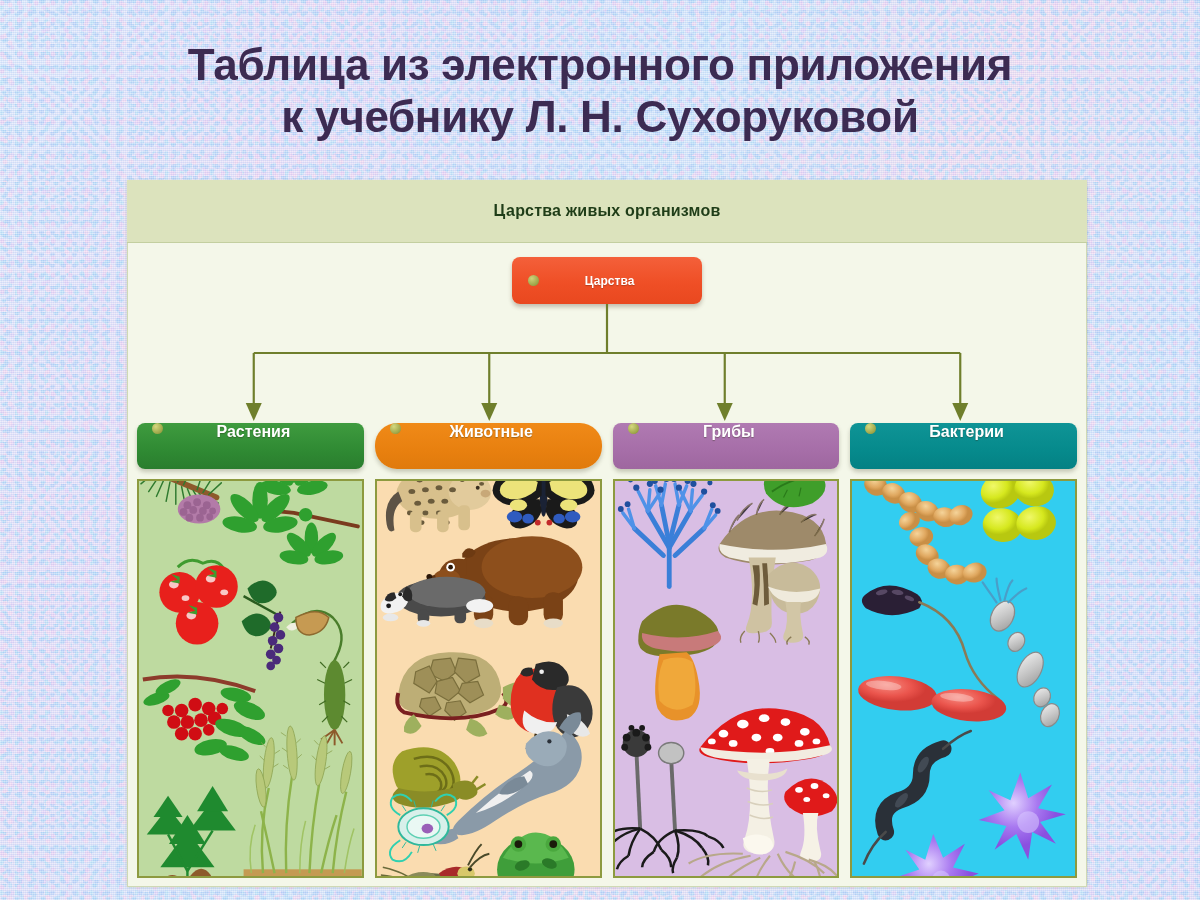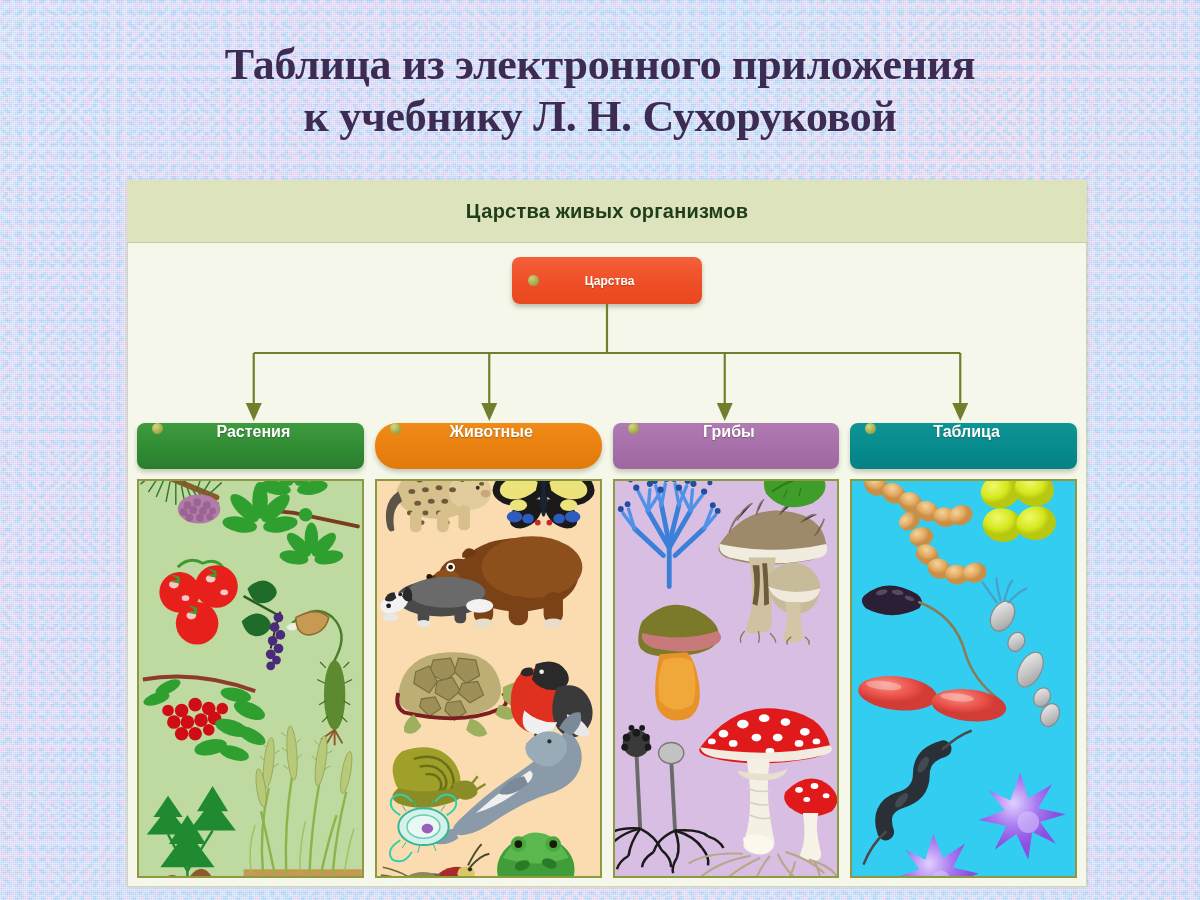--- a/index.html
+++ b/index.html
@@ -35,35 +35,35 @@
     opacity:.9;
   }
 
   
   #page-title{
     position:absolute;left:0;top:10px;width:1200px;
     text-align:center;color:#3c2b52;
     font-weight:bold;font-size:44px;line-height:1.18;
     letter-spacing:-.3px;z-index:3;
   }
-  #page-title .line{display:block;white-space:nowrap;font-family:Liberation Serif, serif;}
+  #page-title .line{display:block;white-space:nowrap;}
 
   
   #kingdoms-card{
     position:absolute;left:127px;top:180px;width:960px;height:706px;
     background:#f2f5e6;z-index:2;
     box-shadow:0 1px 3px rgba(90,100,60,.25);
   }
   #card-header{
     height:62px;background:#dce3bd;
     display:flex;align-items:center;justify-content:center;
     border-bottom:1px solid #c3cfa0;
   }
   #card-header-title{
-    color:#1f3d18;font-weight:bold;font-size:20px;letter-spacing:.2px;
+    color:#1f3d18;font-weight:bold;font-size:16px;letter-spacing:.2px;
   }
   #card-body{
     position:relative;height:644px;
     background:#f4f7e9;border:1px solid #cfd9b4;border-top:none;
     box-sizing:border-box;padding:0 9px 8px 9px;
   }
 
   
   #diagram-top{position:relative;height:180px;}
   #root-node{
@@ -168,21 +168,21 @@
       <div class="kingdom-btn" id="btn-animals">
         <span class="node-dot"></span>
         <span class="node-label">Животные</span>
       </div>
       <div class="kingdom-btn" id="btn-fungi">
         <span class="node-dot"></span>
         <span class="node-label">Грибы</span>
       </div>
       <div class="kingdom-btn" id="btn-bacteria">
         <span class="node-dot"></span>
-        <span class="node-label">Таблица</span>
+        <span class="node-label">Бактерии</span>
       </div>
     </div>
 
     <div id="kingdom-panels">
 
       <div class="kingdom-panel" id="panel-plants">
         <svg class="panel-art" viewBox="0 0 230 470" preserveAspectRatio="xMidYMid slice">
 
           <g>
             <path d="M8 18 L80 48" stroke="#8d5a2b" stroke-width="6" stroke-linecap="round"></path>

